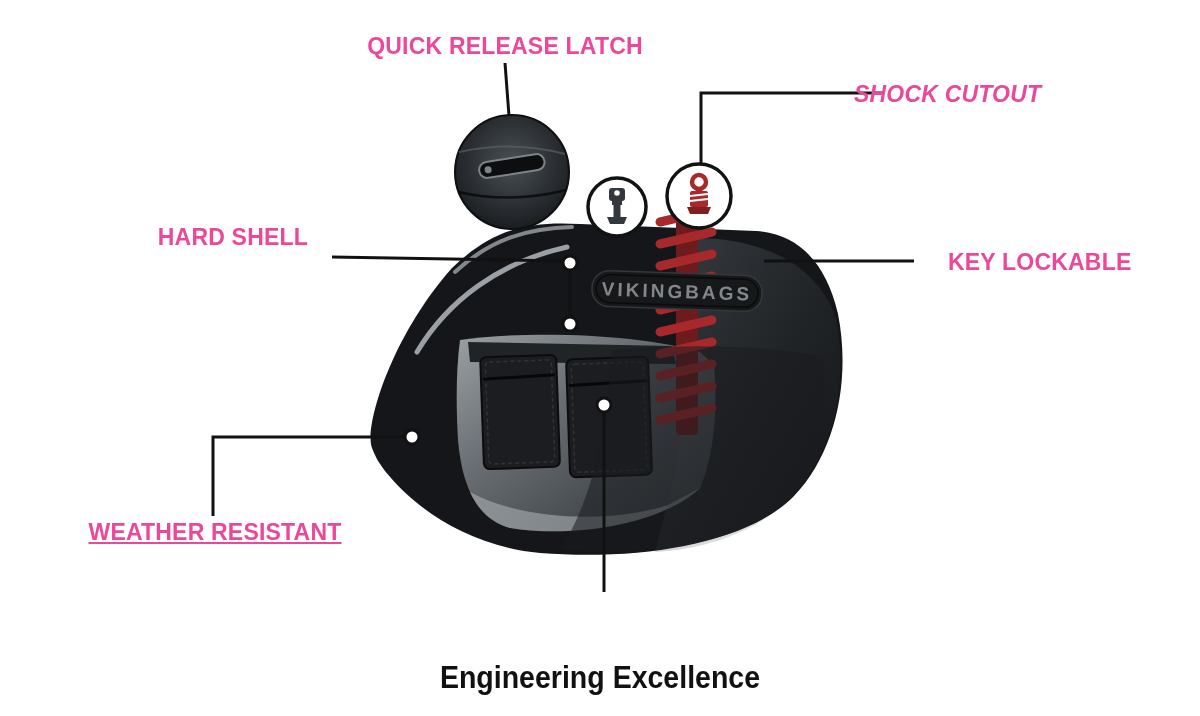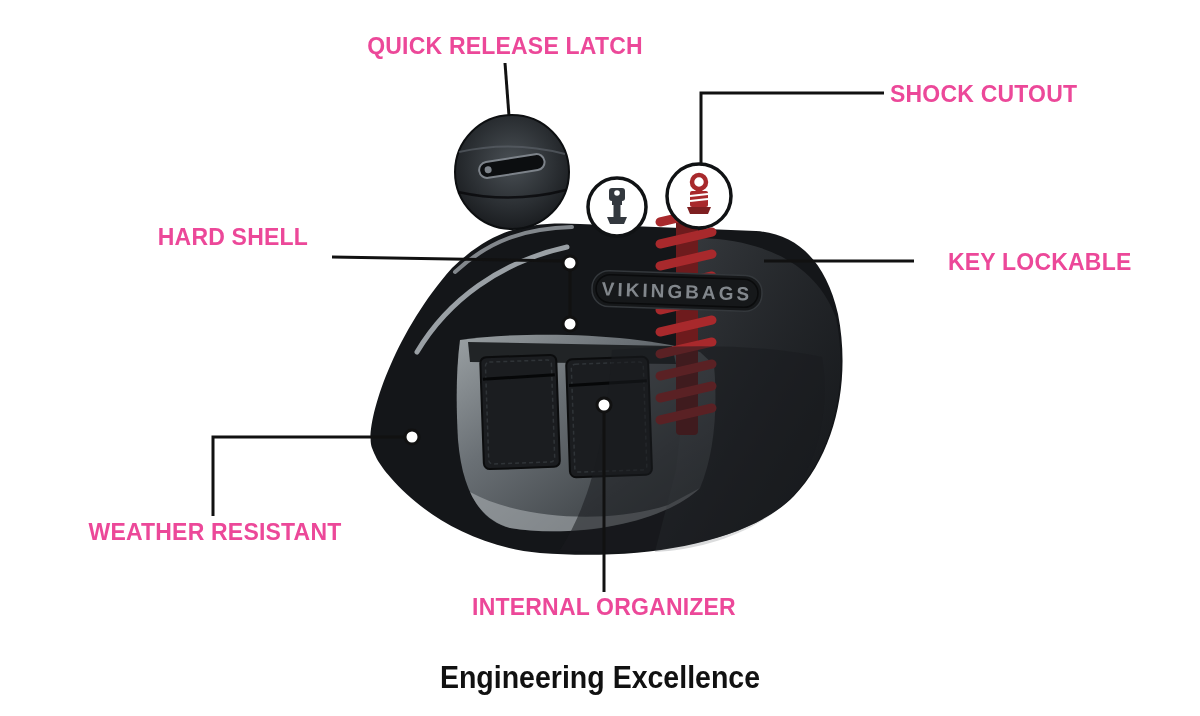--- a/index.html
+++ b/index.html
@@ -22,24 +22,24 @@
     font-family: "Liberation Sans", sans-serif;
     font-weight: 800;
     font-size: 23px;
     color: #ec4899;
     letter-spacing: 0.2px;
     line-height: 1.13;
     white-space: nowrap;
   }
   .label .line { display: block; }
   #lbl-quick     { left: 355px; top: 33px;  width: 300px; text-align: center; }
-  #lbl-shock     { left: 890px; top: 81px; }
+  #lbl-shock     { left: 854px; top: 81px; font-style: italic; }
   #lbl-hardshell { left: 108px; top: 224px; width: 200px; text-align: right; }
   #lbl-key       { left: 920px; top: 249px; margin-left: 28px; }
-  #lbl-weather   { left: 88px;  top: 519px; width: 254px; text-align: center; }
+  #lbl-weather   { left: 88px;  top: 519px; width: 254px; text-align: center; text-decoration: underline; }
   #lbl-organizer { left: 464px; top: 594px; width: 280px; text-align: center; }
   #footer-title {
     position: absolute;
     left: 400px; top: 660px; width: 400px;
     text-align: center;
     font-family: "Liberation Sans", sans-serif;
     font-weight: 700;
     font-size: 31px;
     color: #111111;
     transform: scaleX(0.92);
@@ -177,17 +177,16 @@
   <div class="label" id="lbl-shock">SHOCK CUTOUT</div>
 
   <div class="label" id="lbl-hardshell">
     <span class="line">HARD SHELL</span>
   </div>
 
   <div class="label" id="lbl-key">KEY LOCKABLE</div>
 
   <div class="label" id="lbl-weather">WEATHER RESISTANT</div>
 
-  <div class="label" id="lbl-organizer">INTERNAL ORGANIZER</div>
 
   <div id="footer-title">Engineering Excellence</div>
 
 </div>
 
 </body></html>

